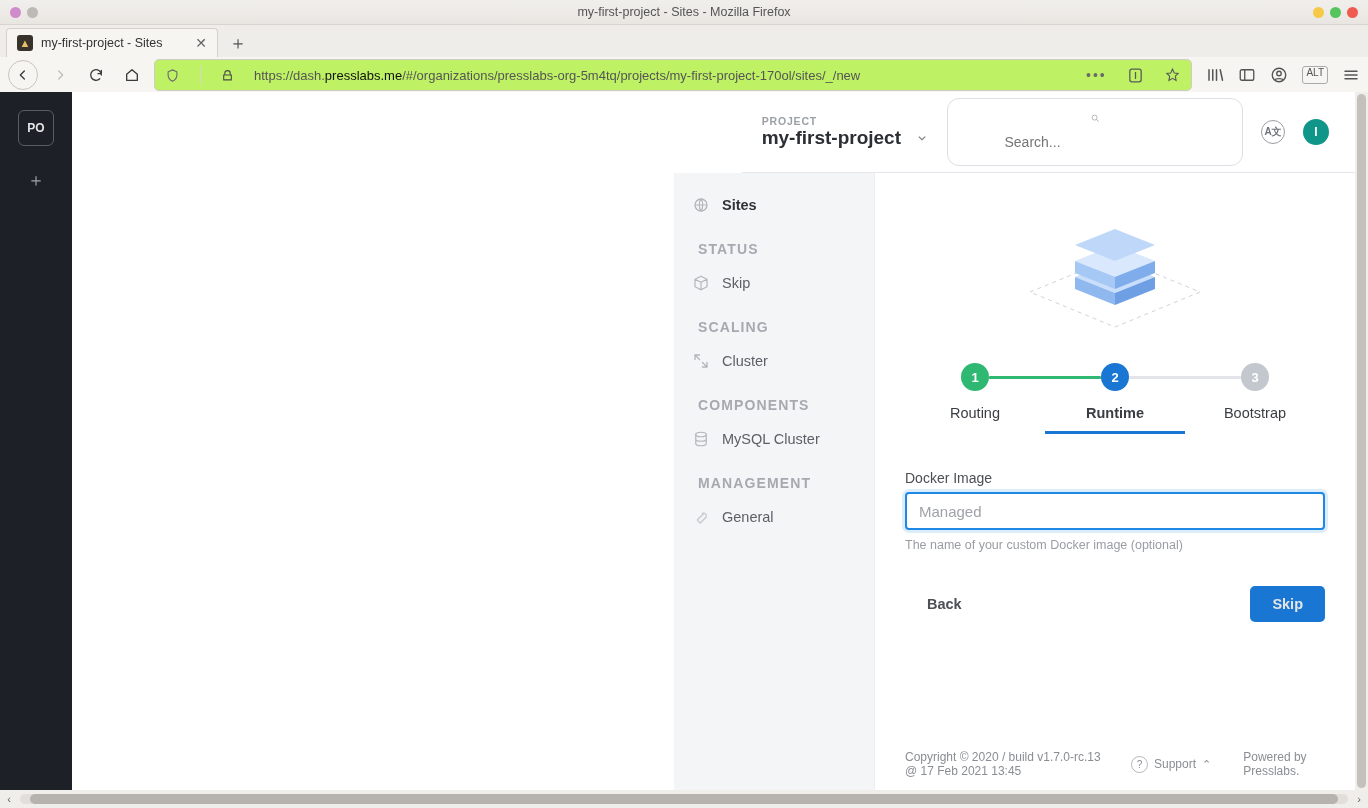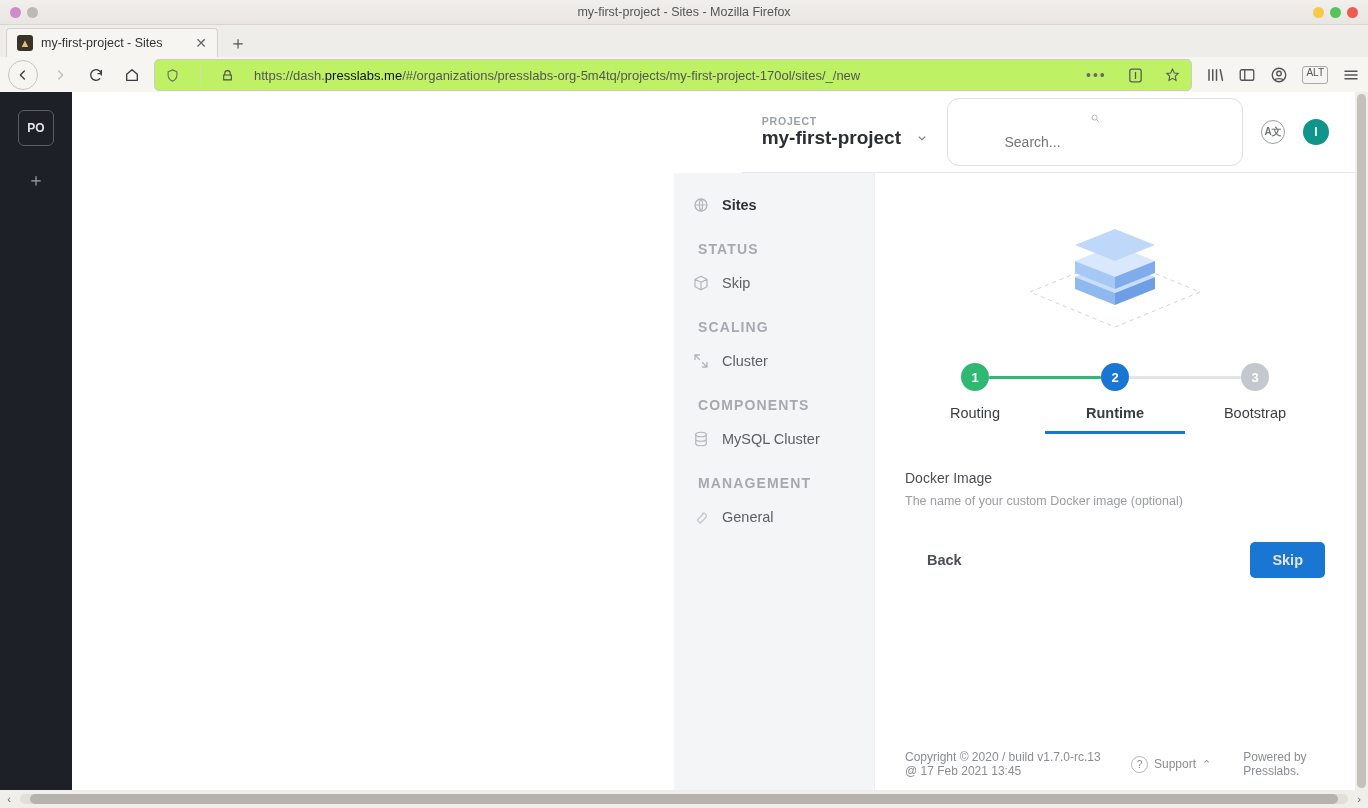--- a/index.html
+++ b/index.html
@@ -343,20 +343,21 @@
               <span class="connector left" style="background:#e2e4e9"></span>
               <div class="bubble" style="background:var(--gray-step)">3</div>
               <div class="lbl">Bootstrap</div>
               <div class="underline"></div>
             </div>
           </div>
         </div>
 
         <div class="form">
           <div class="field-label">Docker Image</div>
+          <input class="text-input" type="text" placeholder="Managed" style="">
           <div class="help">The name of your custom Docker image (optional)</div>
 
           <div class="actions">
             <button class="btn back">Back</button>
             <button class="btn primary">Skip</button>
           </div>
         </div>
 
         <div class="footer">
           <span>Copyright © 2020 / build v1.7.0-rc.13 @ 17 Feb 2021 13:45</span>

